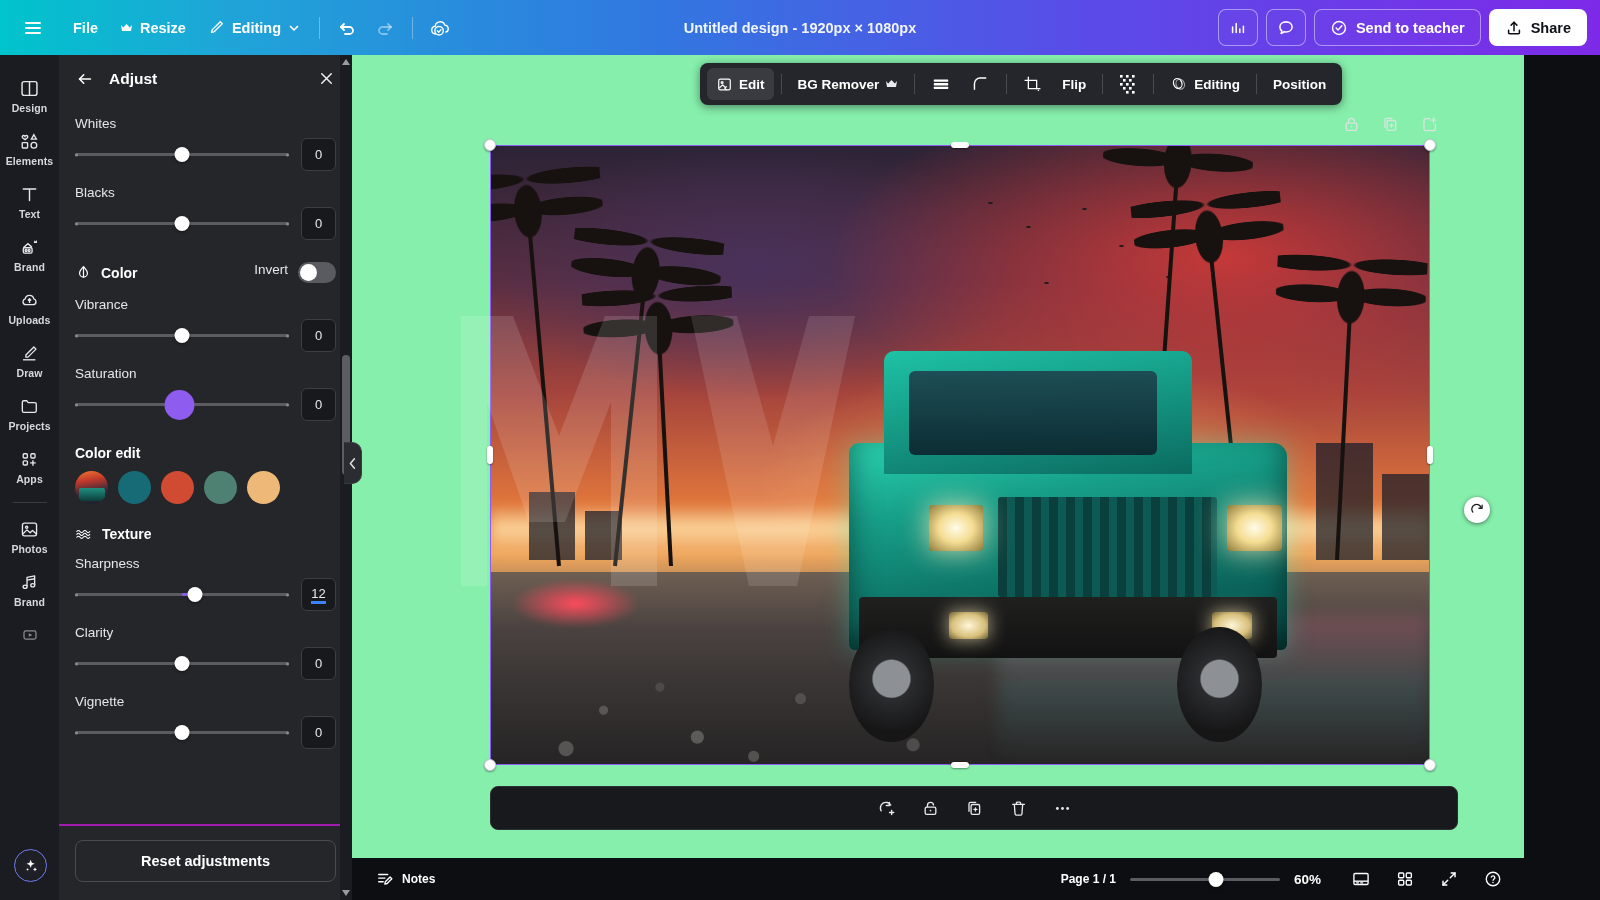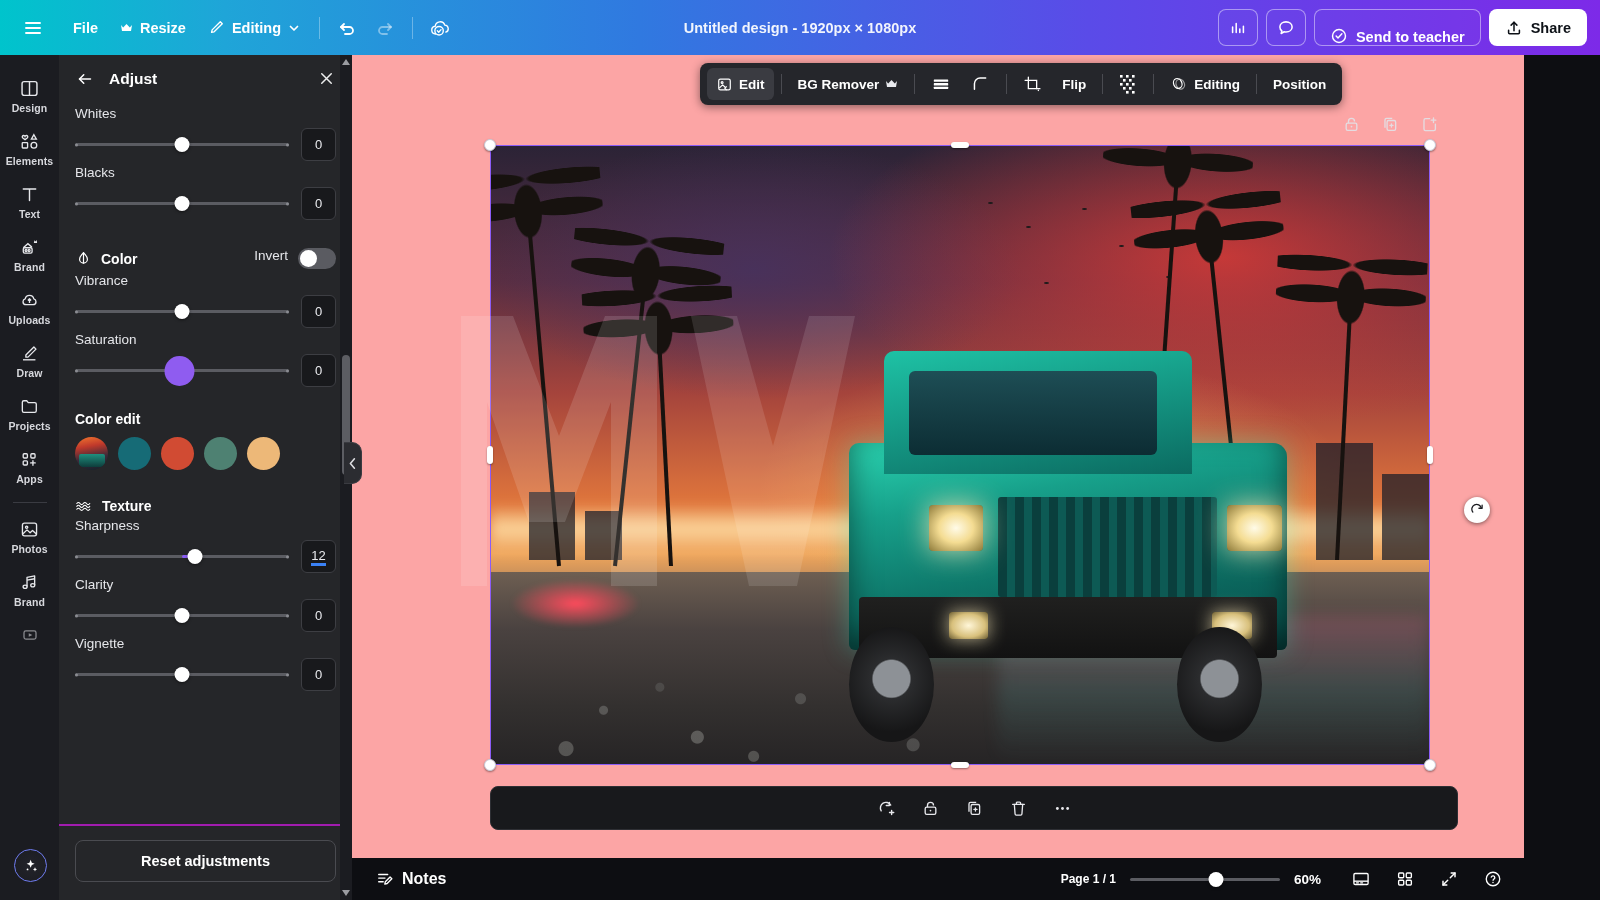--- a/index.html
+++ b/index.html
@@ -39,21 +39,21 @@
     padding-right: 13px; z-index: 2;
   }
   .pill-ghost {
     display: flex; align-items: center; justify-content: center; gap: 8px;
     height: 37px; border-radius: 8px;
     border: 1px solid rgba(255,255,255,0.45);
     color: #fff; font-size: 14.5px; font-weight: 700; cursor: pointer;
     background: rgba(255,255,255,0.02);
   }
   .pill-ghost.sq { width: 40px; }
-  .pill-ghost.sendteacher { padding: 0 15px; align-items: flex-end; }
+  .pill-ghost.sendteacher { padding: 0 15px; }
   .pill-white {
     display: flex; align-items: center; justify-content: center; gap: 8px;
     height: 37px; padding: 0 16px; border-radius: 8px;
     background: #fff; color: #0d1117; font-size: 14.5px; font-weight: 700; cursor: pointer;
   }
 
   
   .rail {
     position: absolute; top: 55px; left: 0; width: 59px; height: 845px;
     background: #1b1c21; display: flex; flex-direction: column;
@@ -92,21 +92,21 @@
     border-top: 2px solid #a21caf; padding: 14px 16px 18px; flex-shrink: 0;
   }
   .reset-btn {
     width: 100%; height: 42px; border-radius: 8px;
     border: 1px solid #4a4b50; background: transparent;
     color: #fff; font-size: 14.5px; font-weight: 700; cursor: pointer;
     font-family: "Liberation Sans", sans-serif;
   }
 
   .slider-row { margin-bottom: 4px; }
-  .slider-label { font-size: 13.5px; color: #e5e6ea; margin: 4px 0 7px; }
+  .slider-label { font-size: 13.5px; color: #e5e6ea; margin: 14px 0 7px; }
   .slider-line { display: flex; align-items: center; gap: 12px; }
   .track-wrap { position: relative; flex: 1; height: 22px; display: flex; align-items: center; }
   .track {
     position: absolute; left: 0; right: 0; height: 3px;
     background: #5b5c62; border-radius: 2px;
   }
   .track-dot-l, .track-dot-r {
     position: absolute; width: 3px; height: 3px; border-radius: 50%;
     background: #8b8c92; top: 50%; transform: translateY(-50%);
   }
@@ -126,21 +126,21 @@
   .numbox {
     width: 35px; height: 33px; border-radius: 6px;
     background: #18191c; border: 1px solid #3d3e43;
     display: flex; align-items: center; justify-content: center;
     font-size: 13px; color: #e9eaee; flex-shrink: 0; cursor: text;
   }
   .numbox.uline span { border-bottom: 3px solid #3b82f6; }
 
   .sec-head {
     display: flex; align-items: center; gap: 9px;
-    margin: 28px 0 2px; position: relative;
+    margin: 22px 0 2px; position: relative;
   }
   .sec-title { font-size: 14px; font-weight: 700; color: #fff; }
   .invert-wrap { margin-left: auto; display: flex; align-items: flex-start; gap: 10px; }
   .invert-label { font-size: 13.5px; color: #e5e6ea; }
   .toggle {
     width: 38px; height: 21px; border-radius: 11px; background: #5a5b61;
     position: relative; cursor: pointer; flex-shrink: 0;
   }
   .toggle::after {
     content: ''; position: absolute; left: 2px; top: 2px;
@@ -177,21 +177,21 @@
     position: absolute; left: 344px; top: 442px; width: 18px; height: 42px;
     background: #2b2c31; border-radius: 0 10px 10px 0;
     display: flex; align-items: center; justify-content: center;
     cursor: pointer; z-index: 27;
     border: 1px solid #3a3b41; border-left: none;
   }
 
   
   .stage {
     position: absolute; top: 55px; left: 352px; right: 0; bottom: 0;
-    background: #fca5a5; overflow: hidden;
+    background: #86efac; overflow: hidden;
   }
 
   
   .float-toolbar {
     position: absolute; top: 8px; left: 348px;
     height: 42px; background: #25262b; border-radius: 8px;
     display: flex; align-items: center; padding: 0 7px; gap: 2px;
     z-index: 20; box-shadow: 0 2px 10px rgba(0,0,0,.45);
   }
   .ft-btn {
@@ -356,21 +356,21 @@
   }
 
   
   .bottombar {
     position: absolute; left: 352px; right: 0; bottom: 0; height: 42px;
     background: #0d0e12; display: flex; align-items: center; z-index: 22;
   }
   .notes-btn {
     display: flex; align-items: center; gap: 8px; margin-left: 16px;
     height: 32px; padding: 0 8px; border-radius: 6px; cursor: pointer;
-    font-size: 16px; font-weight: 700; color: #fff;
+    font-size: 12px; font-weight: 700; color: #fff;
   }
   .bb-right { margin-left: auto; display: flex; align-items: center; gap: 14px; padding-right: 16px; }
   .page-label { font-size: 12px; font-weight: 700; color: #fff; }
   .zoom-track {
     position: relative; width: 150px; height: 18px; display: flex; align-items: center; cursor: pointer;
   }
   .zoom-line { position: absolute; left: 0; right: 0; height: 3px; background: #5b5c62; border-radius: 2px; }
   .zoom-knob {
     position: absolute; left: 57%; width: 15px; height: 15px; border-radius: 50%;
     background: #fff; transform: translateX(-50%); box-shadow: 0 1px 3px rgba(0,0,0,.5);

